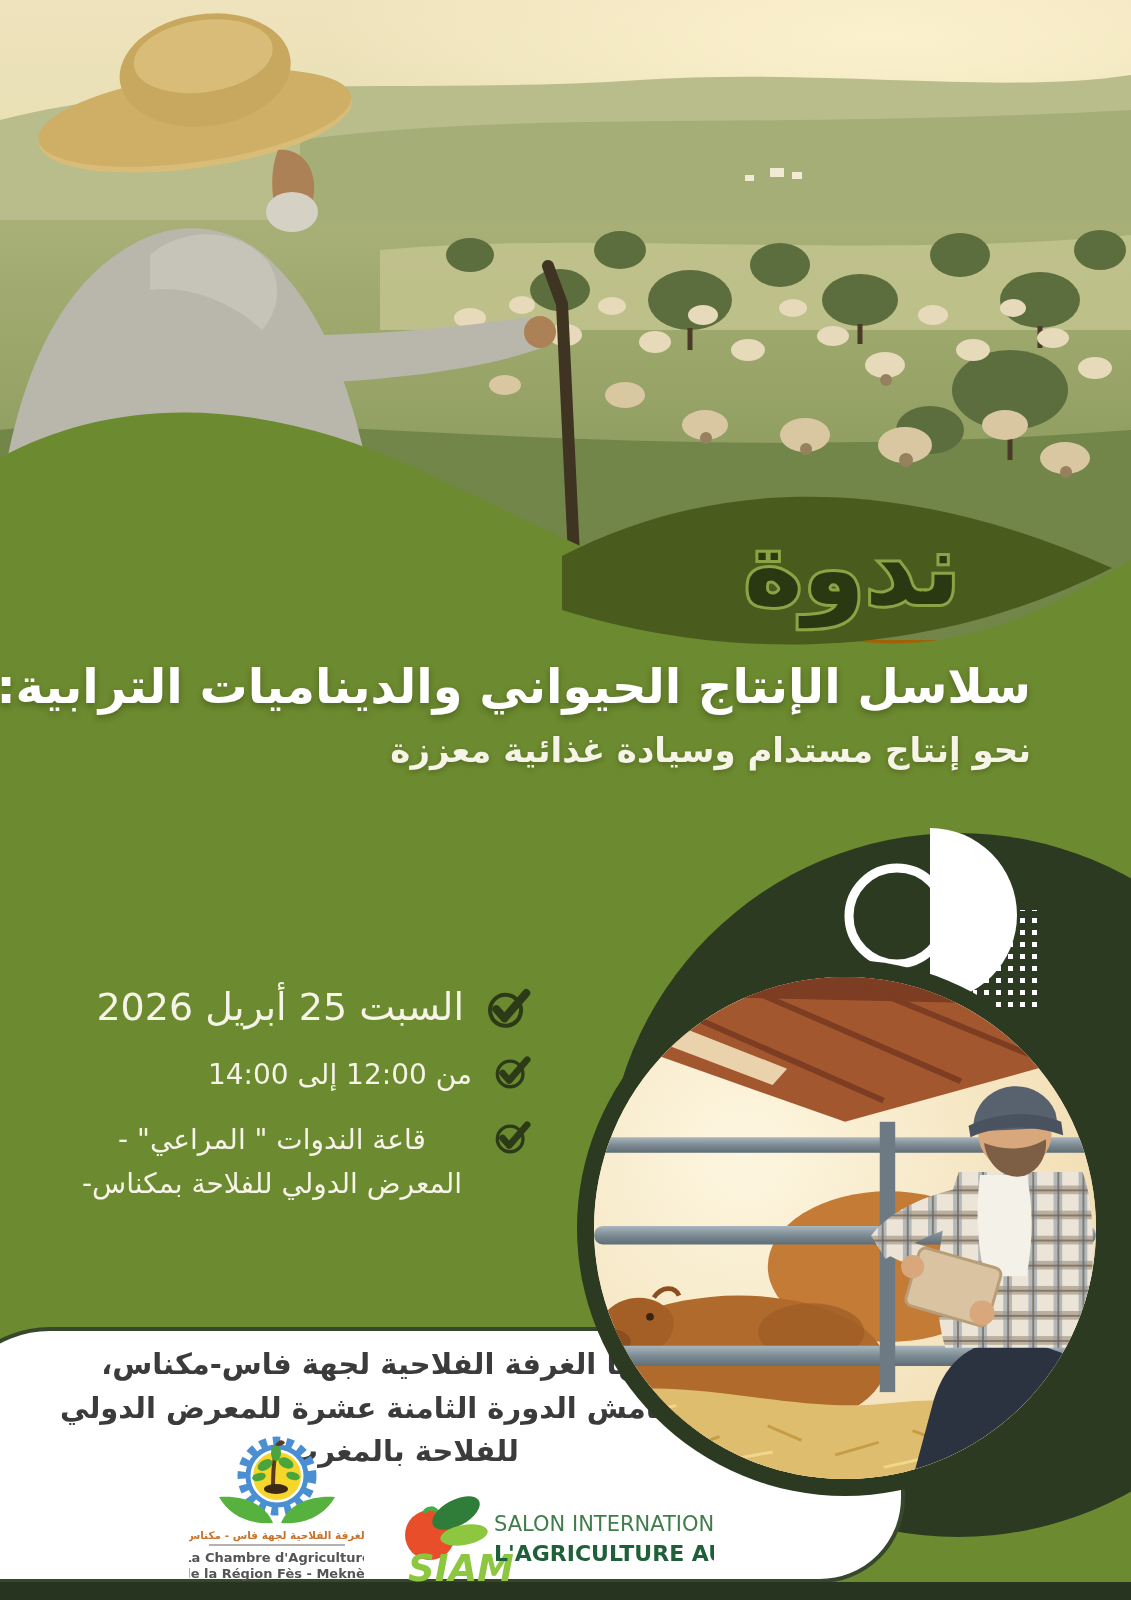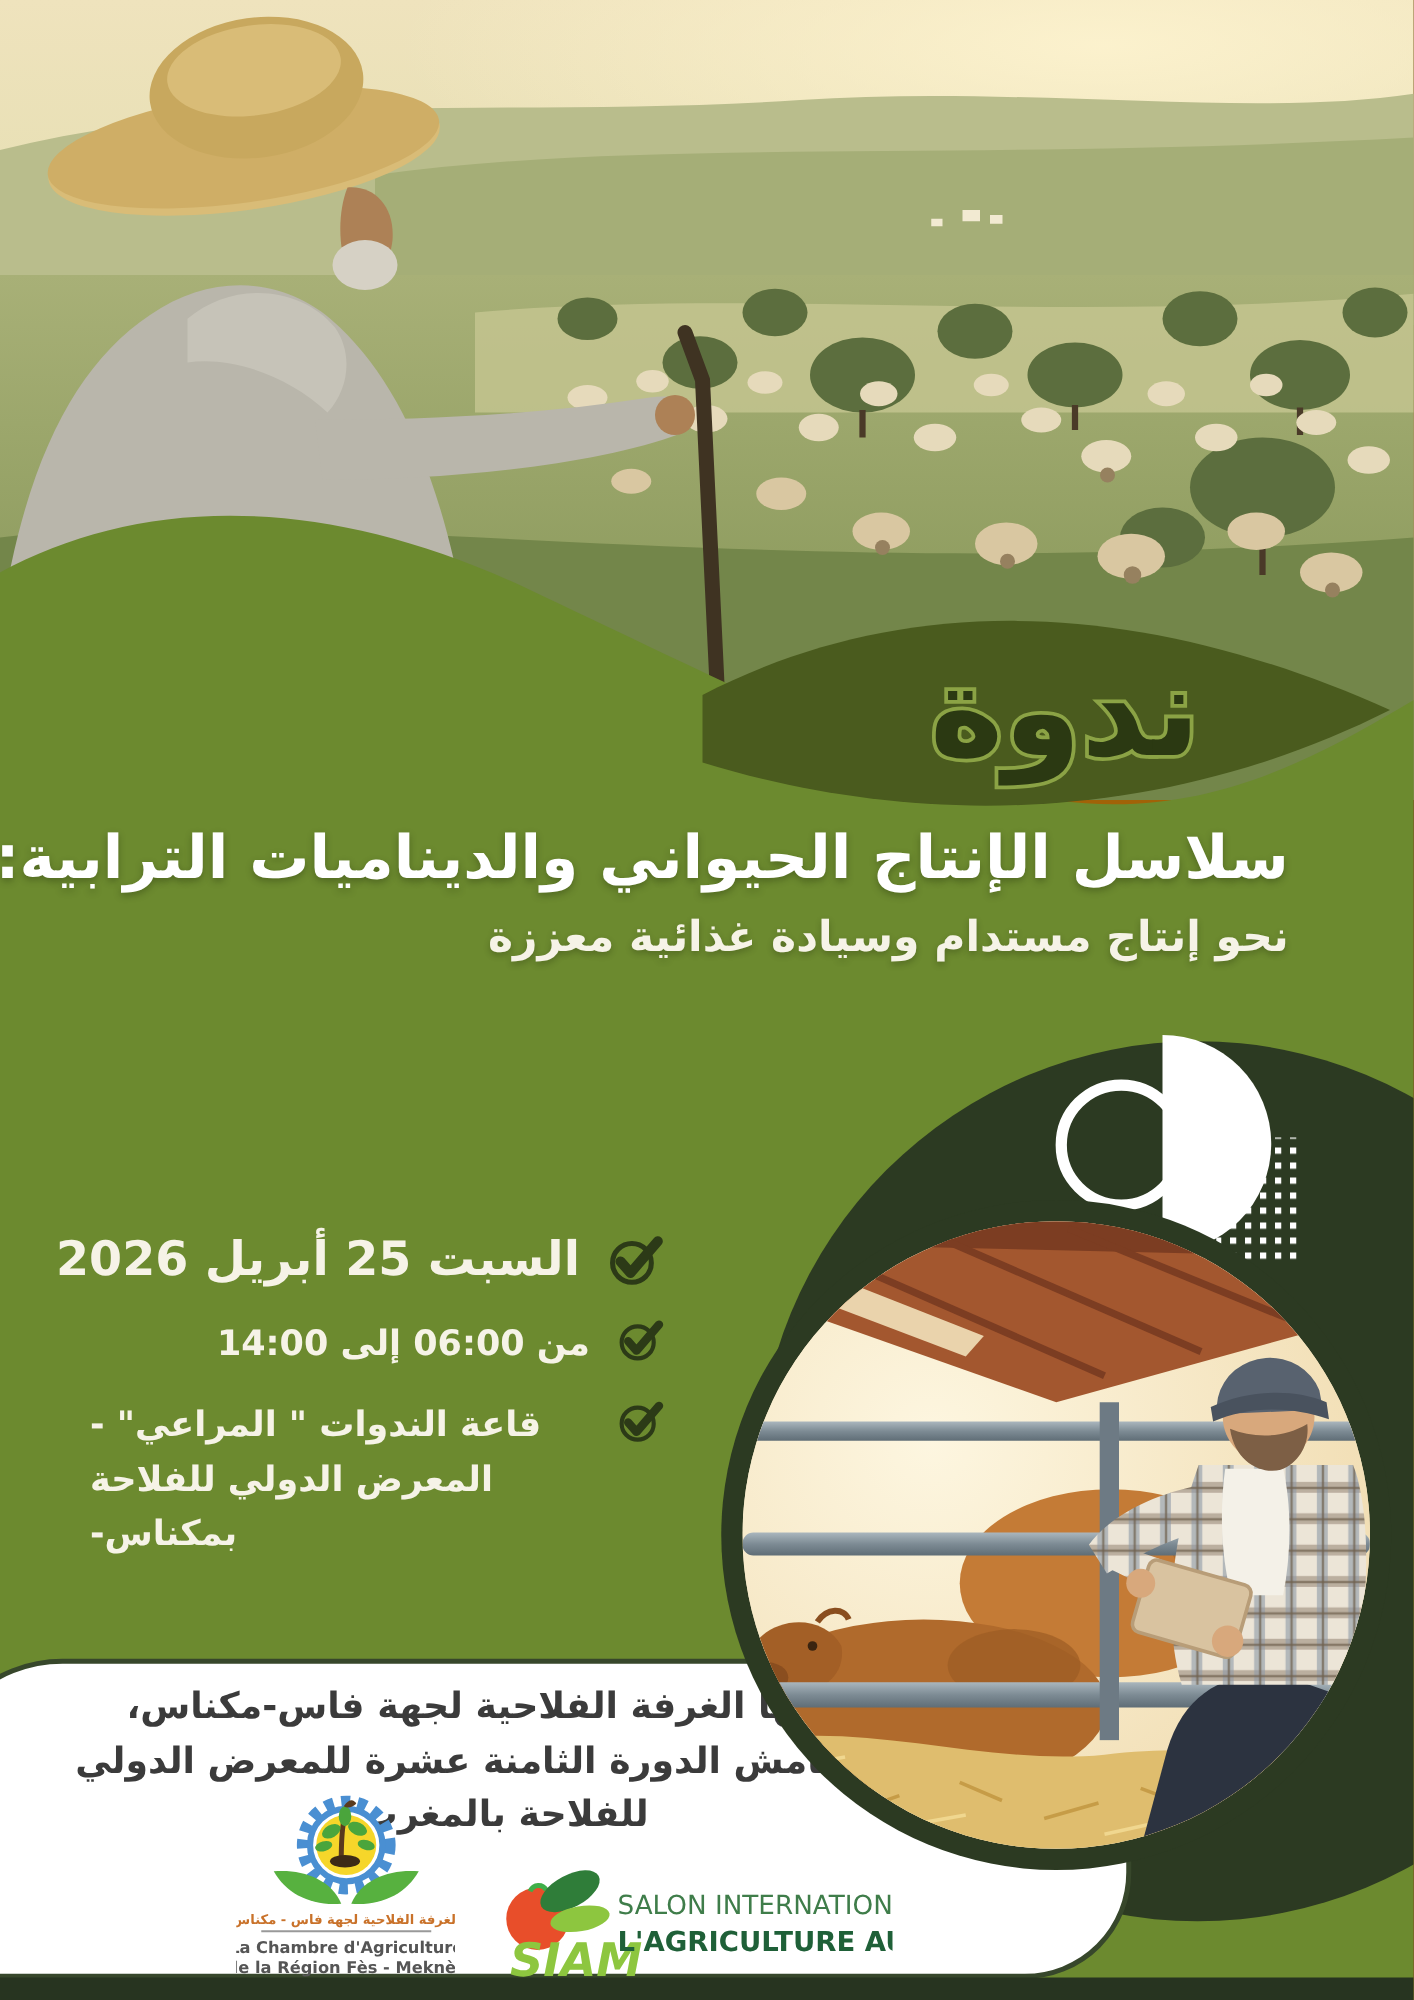--- a/index.html
+++ b/index.html
@@ -26,21 +26,21 @@
     text-shadow:0 2px 5px rgba(30,40,10,.3);
   }
   
   #blob{left:0;top:0;z-index:4;}
   
   #deco{left:840px;top:810px;z-index:5;}
   
   .checklist{right:599px;top:985px;z-index:5;width:490px;direction:rtl;display:flex;flex-direction:column;gap:22px;}
   .check-row{display:flex;align-items:flex-start;gap:22px;}
   .check-row .ic{flex:0 0 auto;}
-  .check-text{color:#f6f3e7;font-weight:bold;text-align:left;direction:rtl;}
+  .check-text{color:#f6f3e7;font-weight:normal;text-align:center;direction:rtl;}
   .check-row.big .check-text{font-size:38px;line-height:1.2;}
   .check-row.small .check-text{font-size:28px;line-height:1.55;}
   .check-row .wrapcap{max-width:400px;}
   
   .panel{
     left:-60px;top:1327px;width:965px;height:256px;z-index:6;
     background:#ffffff;border:4px solid #37472b;
     border-radius:110px 85px 85px 0;box-sizing:border-box;
   }
   .panel-text{position:absolute;left:80px;top:12px;width:760px;text-align:center;direction:rtl;}
@@ -207,21 +207,21 @@
         <circle cx="17" cy="22" r="13.5" fill="none" stroke="#2c3a17" stroke-width="3.5"></circle>
         <path d="M 9 21 L 16 29 L 35 7" fill="none" stroke="#2c3a17" stroke-width="7" stroke-linecap="round" stroke-linejoin="round"></path>
       </svg>
       <div class="check-text">السبت 25 أبريل 2026</div>
     </div>
     <div class="check-row small">
       <svg class="ic" width="38" height="38" viewBox="0 0 40 40">
         <circle cx="17" cy="22" r="13.5" fill="none" stroke="#2c3a17" stroke-width="3.5"></circle>
         <path d="M 9 21 L 16 29 L 35 7" fill="none" stroke="#2c3a17" stroke-width="7" stroke-linecap="round" stroke-linejoin="round"></path>
       </svg>
-      <div class="check-text">من 06:00 إلى 14:00</div>
+      <div class="check-text">من 12:00 إلى 14:00</div>
     </div>
     <div class="check-row small">
       <svg class="ic" width="38" height="38" viewBox="0 0 40 40">
         <circle cx="17" cy="22" r="13.5" fill="none" stroke="#2c3a17" stroke-width="3.5"></circle>
         <path d="M 9 21 L 16 29 L 35 7" fill="none" stroke="#2c3a17" stroke-width="7" stroke-linecap="round" stroke-linejoin="round"></path>
       </svg>
       <div class="check-text wrapcap">قاعة الندوات " المراعي"  - المعرض الدولي للفلاحة بمكناس-</div>
     </div>
   </div>
 

